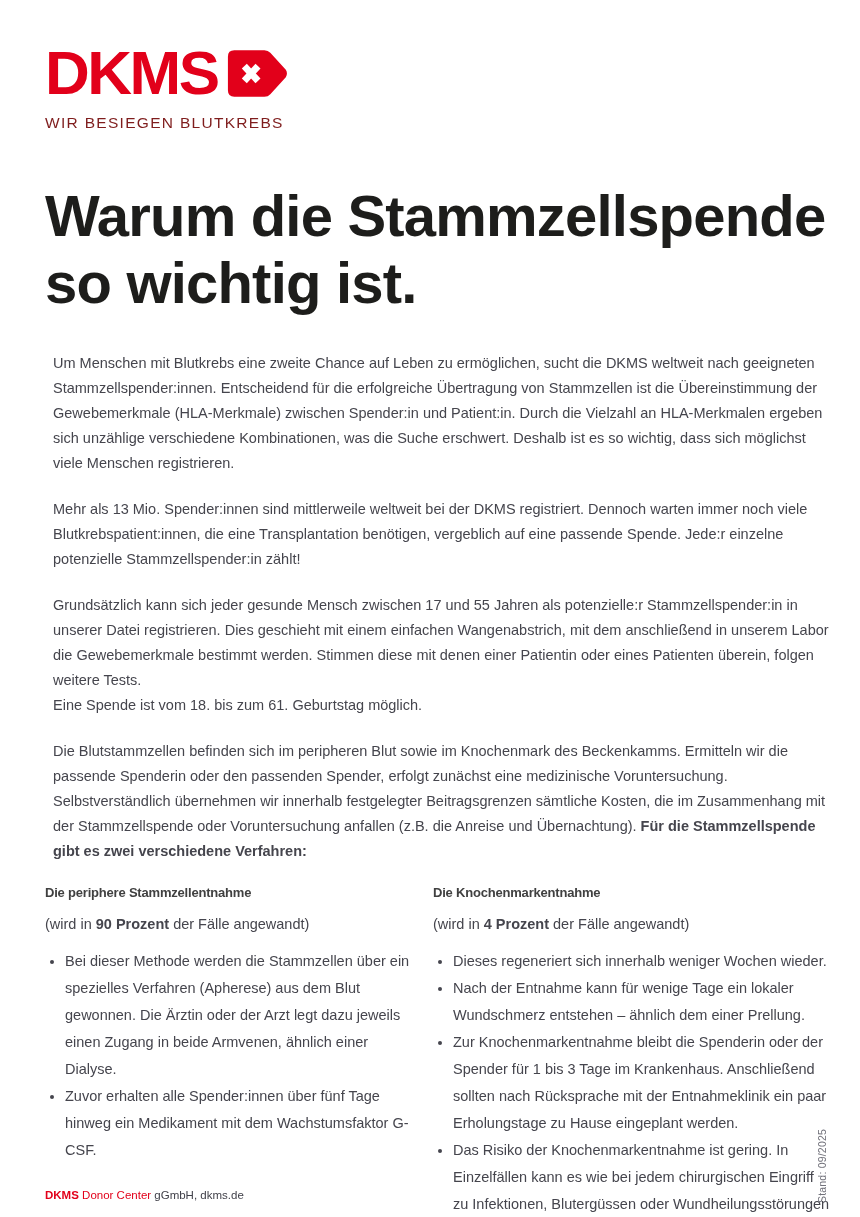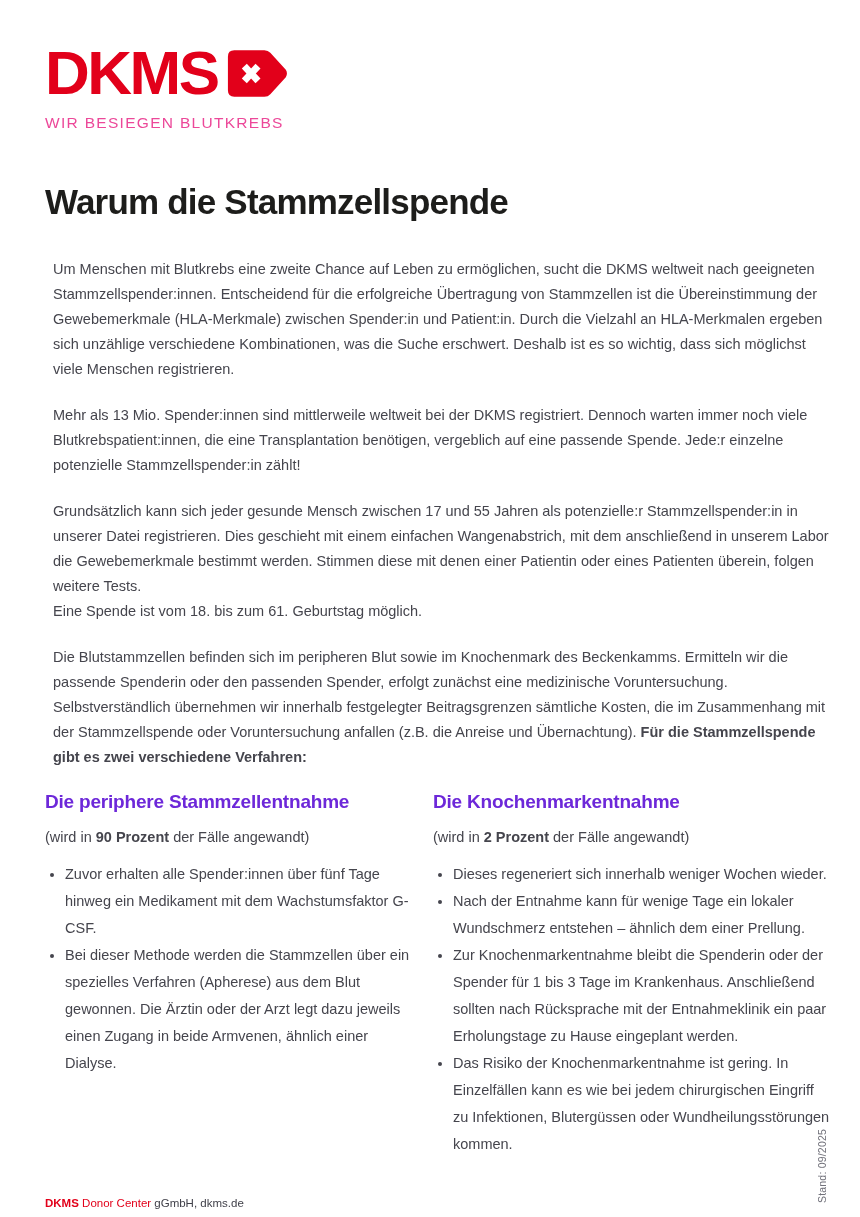--- a/index.html
+++ b/index.html
@@ -15,43 +15,43 @@
 
   
   .logo-row { display:flex; align-items:flex-start; gap:9px; }
   .logo-text {
     font-size:62px; font-weight:800; line-height:0.82;
     letter-spacing:-2.5px; color:#e2001a;
   }
   .logo-icon { margin-top:1px; }
   .tagline {
     margin-top:12px; font-size:15.5px; font-weight:500;
-    letter-spacing:1.3px; color:#ec4899;
+    letter-spacing:1.3px; color:#7f1d1d;
   }
 
   
   .title {
     margin-top:50px;
-    font-size:35px; font-weight:800; line-height:1.16;
+    font-size:58px; font-weight:800; line-height:1.16;
     letter-spacing:-0.8px; color:#1d1d1b;
   }
 
   
   .intro { margin-top:34px; }
   p.body { font-size:14.5px; line-height:25px; margin:0 0 21px 8px; }
   .prewrap { white-space:pre-line; }
   .b { font-weight:700; }
 
   
   .columns {
     margin-top:12px;
     display:grid; grid-template-columns:372px 1fr; column-gap:16px;
   }
   .col-heading {
-    color:#6d28d9; font-size:19px; font-weight:800;
+    color:#404040; font-size:13px; font-weight:800;
     margin:0 0 14px 0; letter-spacing:-0.2px;
   }
   .col-sub { font-size:14.5px; line-height:20px; margin:12px 0 14px 0; }
   ul.bullets { list-style:none; margin:0; padding:0; }
   ul.bullets li {
     position:relative; padding-left:20px;
     font-size:14.5px; line-height:27px;
   }
   ul.bullets li::before {
     content:""; position:absolute; left:5px; top:12px;
@@ -59,21 +59,21 @@
   }
 
   
   .stand {
     position:absolute; right:32px; bottom:14px;
     writing-mode:vertical-rl; transform:rotate(180deg);
     font-size:10.5px; color:#72727b; letter-spacing:0.2px;
   }
 
   
-  .footer { position:absolute; left:45px; bottom:8px; font-size:11.5px; }
+  .footer { position:absolute; left:45px; bottom:16px; font-size:11.5px; }
   .footer-brand { color:#e2001a; font-weight:700; }
   .footer-org { color:#e2001a; }
   .footer-rest { color:#3f3f48; }
 </style>
 </head>
 <body>
 
 <div class="page">
 
   <div class="logo-row">
@@ -85,45 +85,46 @@
           <line x1="19" y1="18.5" x2="34" y2="34.5"></line>
           <line x1="34" y1="18.5" x2="19" y2="34.5"></line>
         </g>
       </svg>
     </div>
   </div>
   <div class="tagline">WIR BESIEGEN BLUTKREBS</div>
 
   <div class="title">
     <div>Warum die Stammzellspende</div>
+    <div>so wichtig ist.</div>
   </div>
 
   <div class="intro">
     <p class="body">Um Menschen mit Blutkrebs eine zweite Chance auf Leben zu ermöglichen, sucht die DKMS weltweit nach geeigneten Stammzellspender:innen. Entscheidend für die erfolgreiche Übertragung von Stammzellen ist die Übereinstimmung der Gewebemerkmale (HLA-Merkmale) zwischen Spender:in und Patient:in. Durch die Vielzahl an HLA-Merkmalen ergeben sich unzählige verschiedene Kombinationen, was die Suche erschwert. Deshalb ist es so wichtig, dass sich möglichst viele Menschen registrieren.</p>
     <p class="body">Mehr als 13 Mio. Spender:innen sind mittlerweile weltweit bei der DKMS registriert. Dennoch warten immer noch viele Blutkrebspatient:innen, die eine Transplantation benötigen, vergeblich auf eine passende Spende. Jede:r einzelne potenzielle Stammzellspender:in zählt!</p>
     <p class="body prewrap">Grundsätzlich kann sich jeder gesunde Mensch zwischen 17 und 55 Jahren als potenzielle:r Stammzellspender:in in unserer Datei registrieren. Dies geschieht mit einem einfachen Wangenabstrich, mit dem anschließend in unserem Labor die Gewebemerkmale bestimmt werden. Stimmen diese mit denen einer Patientin oder eines Patienten überein, folgen weitere Tests.
 Eine Spende ist vom 18. bis zum 61. Geburtstag möglich.</p>
     <p class="body"><span>Die Blutstammzellen befinden sich im peripheren Blut sowie im Knochenmark des Beckenkamms. Ermitteln wir die passende Spenderin oder den passenden Spender, erfolgt zunächst eine medizinische Voruntersuchung. Selbstverständlich übernehmen wir innerhalb festgelegter Beitragsgrenzen sämtliche Kosten, die im Zusammenhang mit der Stammzellspende oder Voruntersuchung anfallen (z.B. die Anreise und Übernachtung). </span><span class="b">Für die Stammzellspende gibt es zwei verschiedene Verfahren:</span></p>
   </div>
 
   <div class="columns">
 
     <div class="col">
       <h3 class="col-heading">Die periphere Stammzellentnahme</h3>
       <p class="col-sub"><span>(wird in </span><span class="b">90 Prozent</span><span> der Fälle angewandt)</span></p>
       <ul class="bullets">
+        <li>Bei dieser Methode werden die Stammzellen über ein spezielles Verfahren (Apherese) aus dem Blut gewonnen. Die Ärztin oder der Arzt legt dazu jeweils einen Zugang in beide Armvenen, ähnlich einer Dialyse.</li>
         <li>Zuvor erhalten alle Spender:innen über fünf Tage hinweg ein Medikament mit dem Wachstumsfaktor G-CSF.</li>
-        <li>Bei dieser Methode werden die Stammzellen über ein spezielles Verfahren (Apherese) aus dem Blut gewonnen. Die Ärztin oder der Arzt legt dazu jeweils einen Zugang in beide Armvenen, ähnlich einer Dialyse.</li>
 
       </ul>
     </div>
 
     <div class="col">
       <h3 class="col-heading">Die Knochenmarkentnahme</h3>
-      <p class="col-sub"><span>(wird in </span><span class="b">2 Prozent</span><span> der Fälle angewandt)</span></p>
+      <p class="col-sub"><span>(wird in </span><span class="b">4 Prozent</span><span> der Fälle angewandt)</span></p>
       <ul class="bullets">
         <li>Dieses regeneriert sich innerhalb weniger Wochen wieder.</li>
         <li>Nach der Entnahme kann für wenige Tage ein lokaler Wundschmerz entstehen – ähnlich dem einer Prellung.</li>
         <li>Zur Knochenmarkentnahme bleibt die Spenderin oder der Spender für 1 bis 3 Tage im Krankenhaus. Anschließend sollten nach Rücksprache mit der Entnahmeklinik ein paar Erholungstage zu Hause eingeplant werden.</li>
         <li>Das Risiko der Knochenmarkentnahme ist gering. In Einzelfällen kann es wie bei jedem chirurgischen Eingriff zu Infektionen, Blutergüssen oder Wundheilungsstörungen kommen.</li>
       </ul>
     </div>
 
   </div>
 

